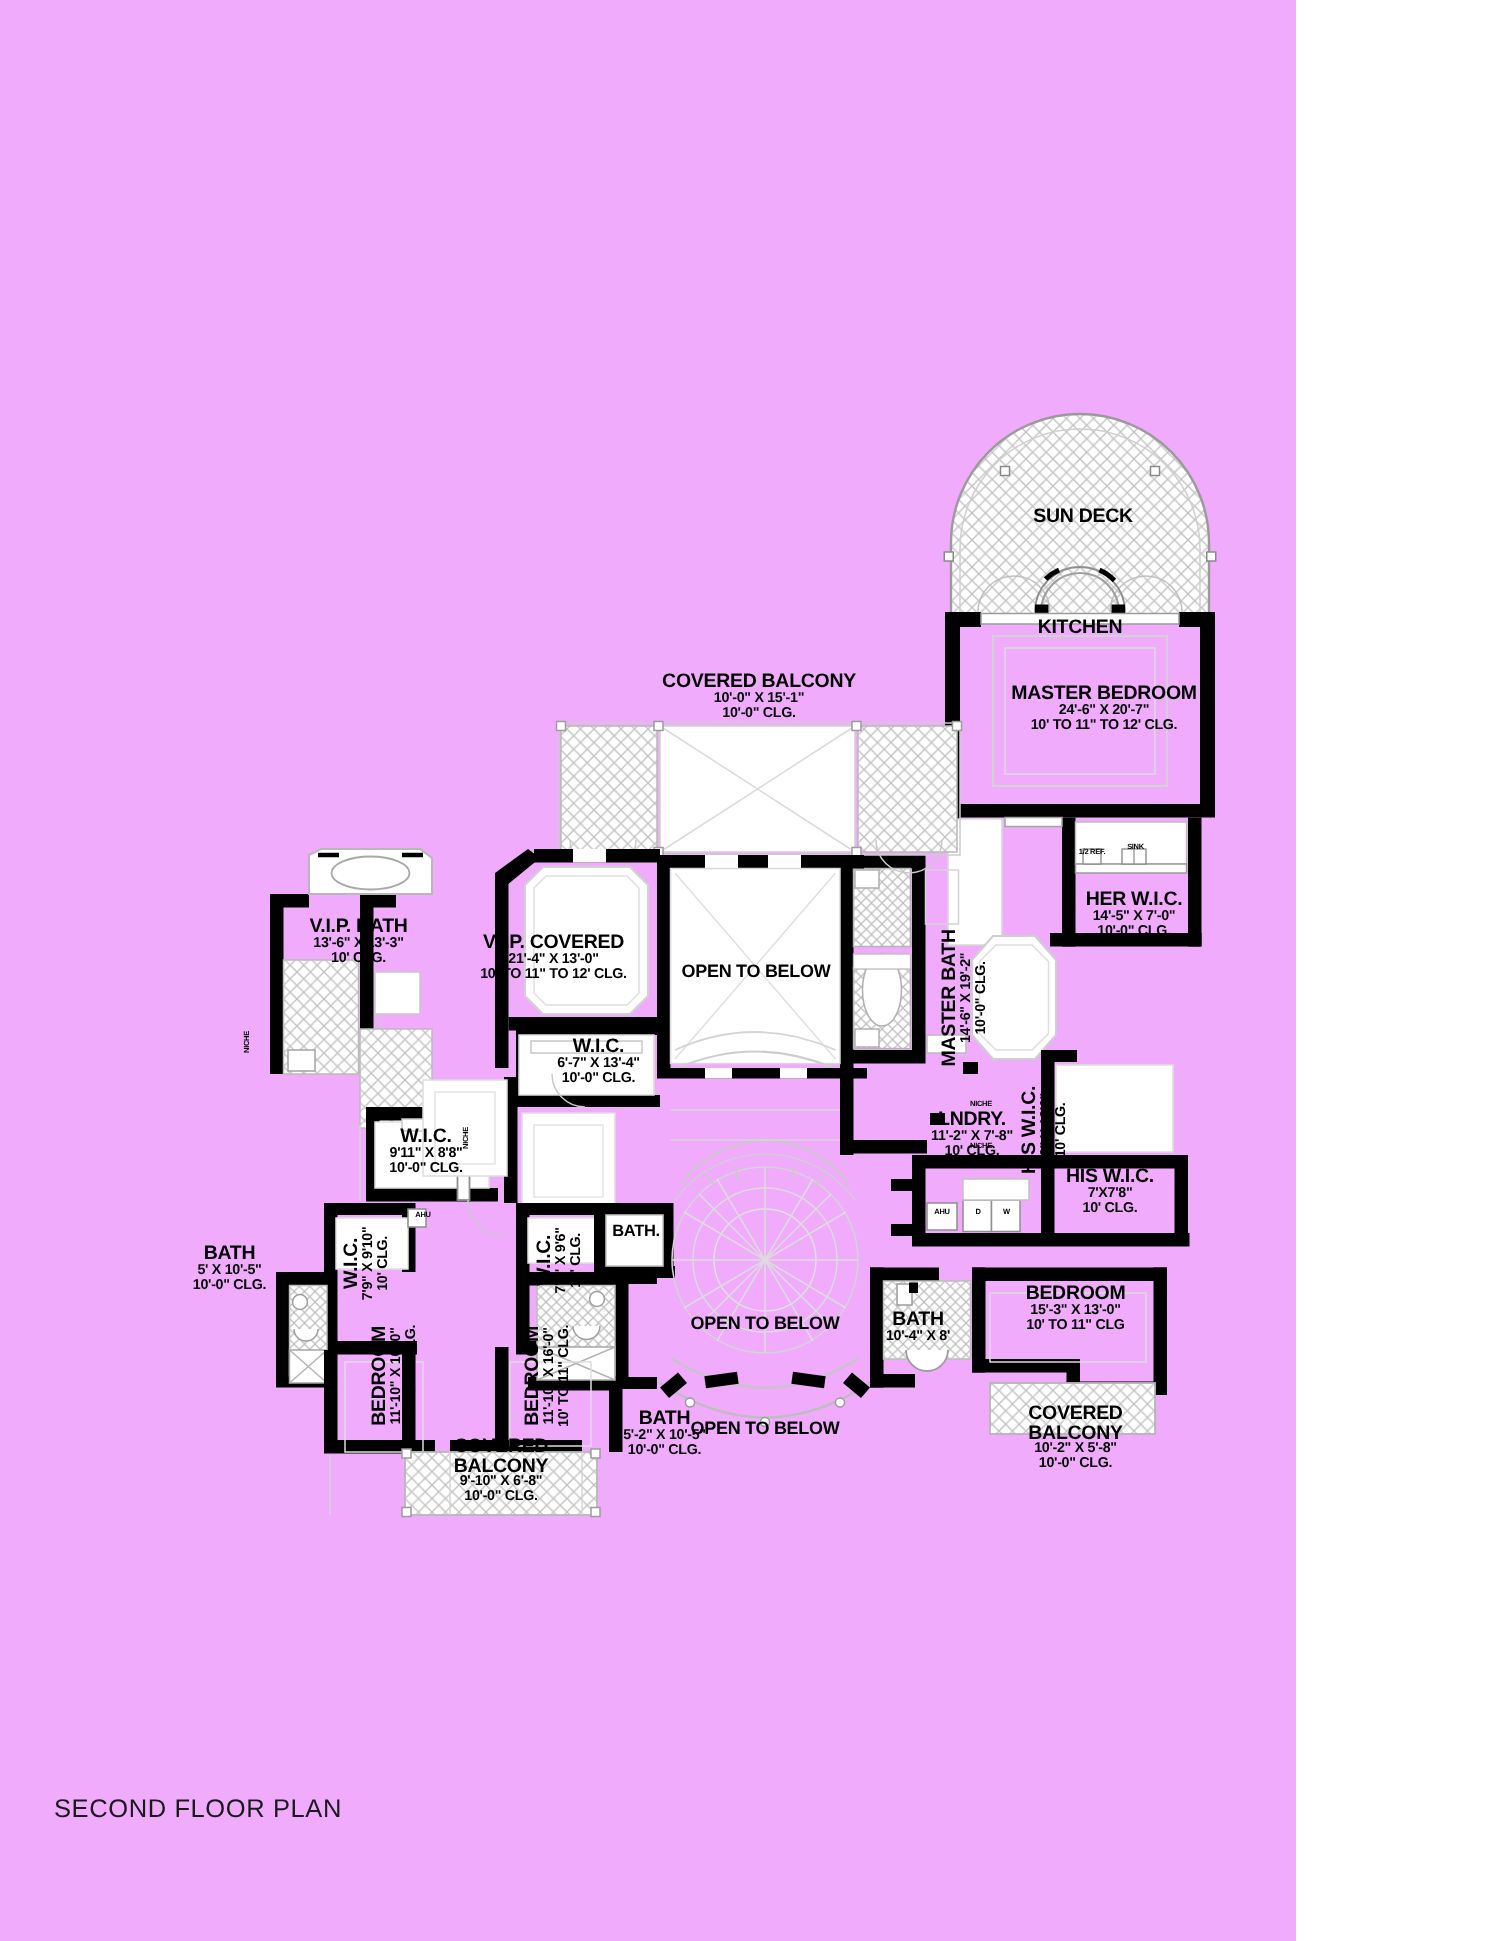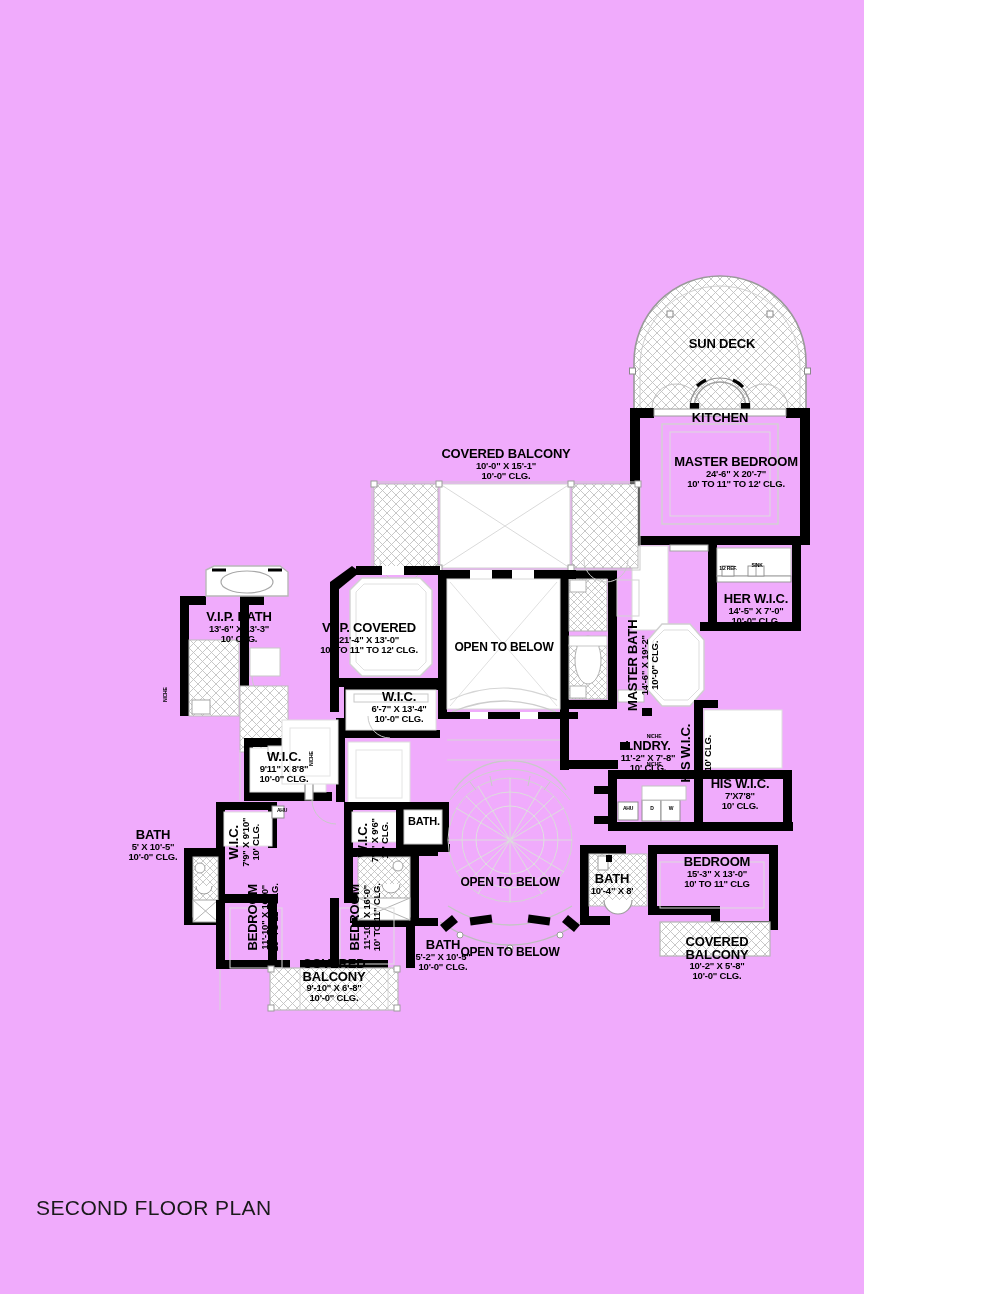--- a/index.html
+++ b/index.html
@@ -31,21 +31,21 @@
   .lbl .dim  { display: block; font-size: 9.5px; }
   .lbl .clg  { display: block; font-size: 9.5px; }
 
   .rot90 { transform: rotate(-90deg); transform-origin: 50% 50%; }
 
   .tiny { font-size: 5px; font-weight: bold; }
 
   #sheet-title {
     position: absolute;
     left: 36px; top: 1196px;
-    font-size: 21px;
+    font-size: 17px;
     font-weight: normal;
     color: #1a1a1a;
     letter-spacing: 0.4px;
     font-family: "Liberation Sans", sans-serif;
   }
 </style>
 </head>
 <body>
 
 <div id="page">

